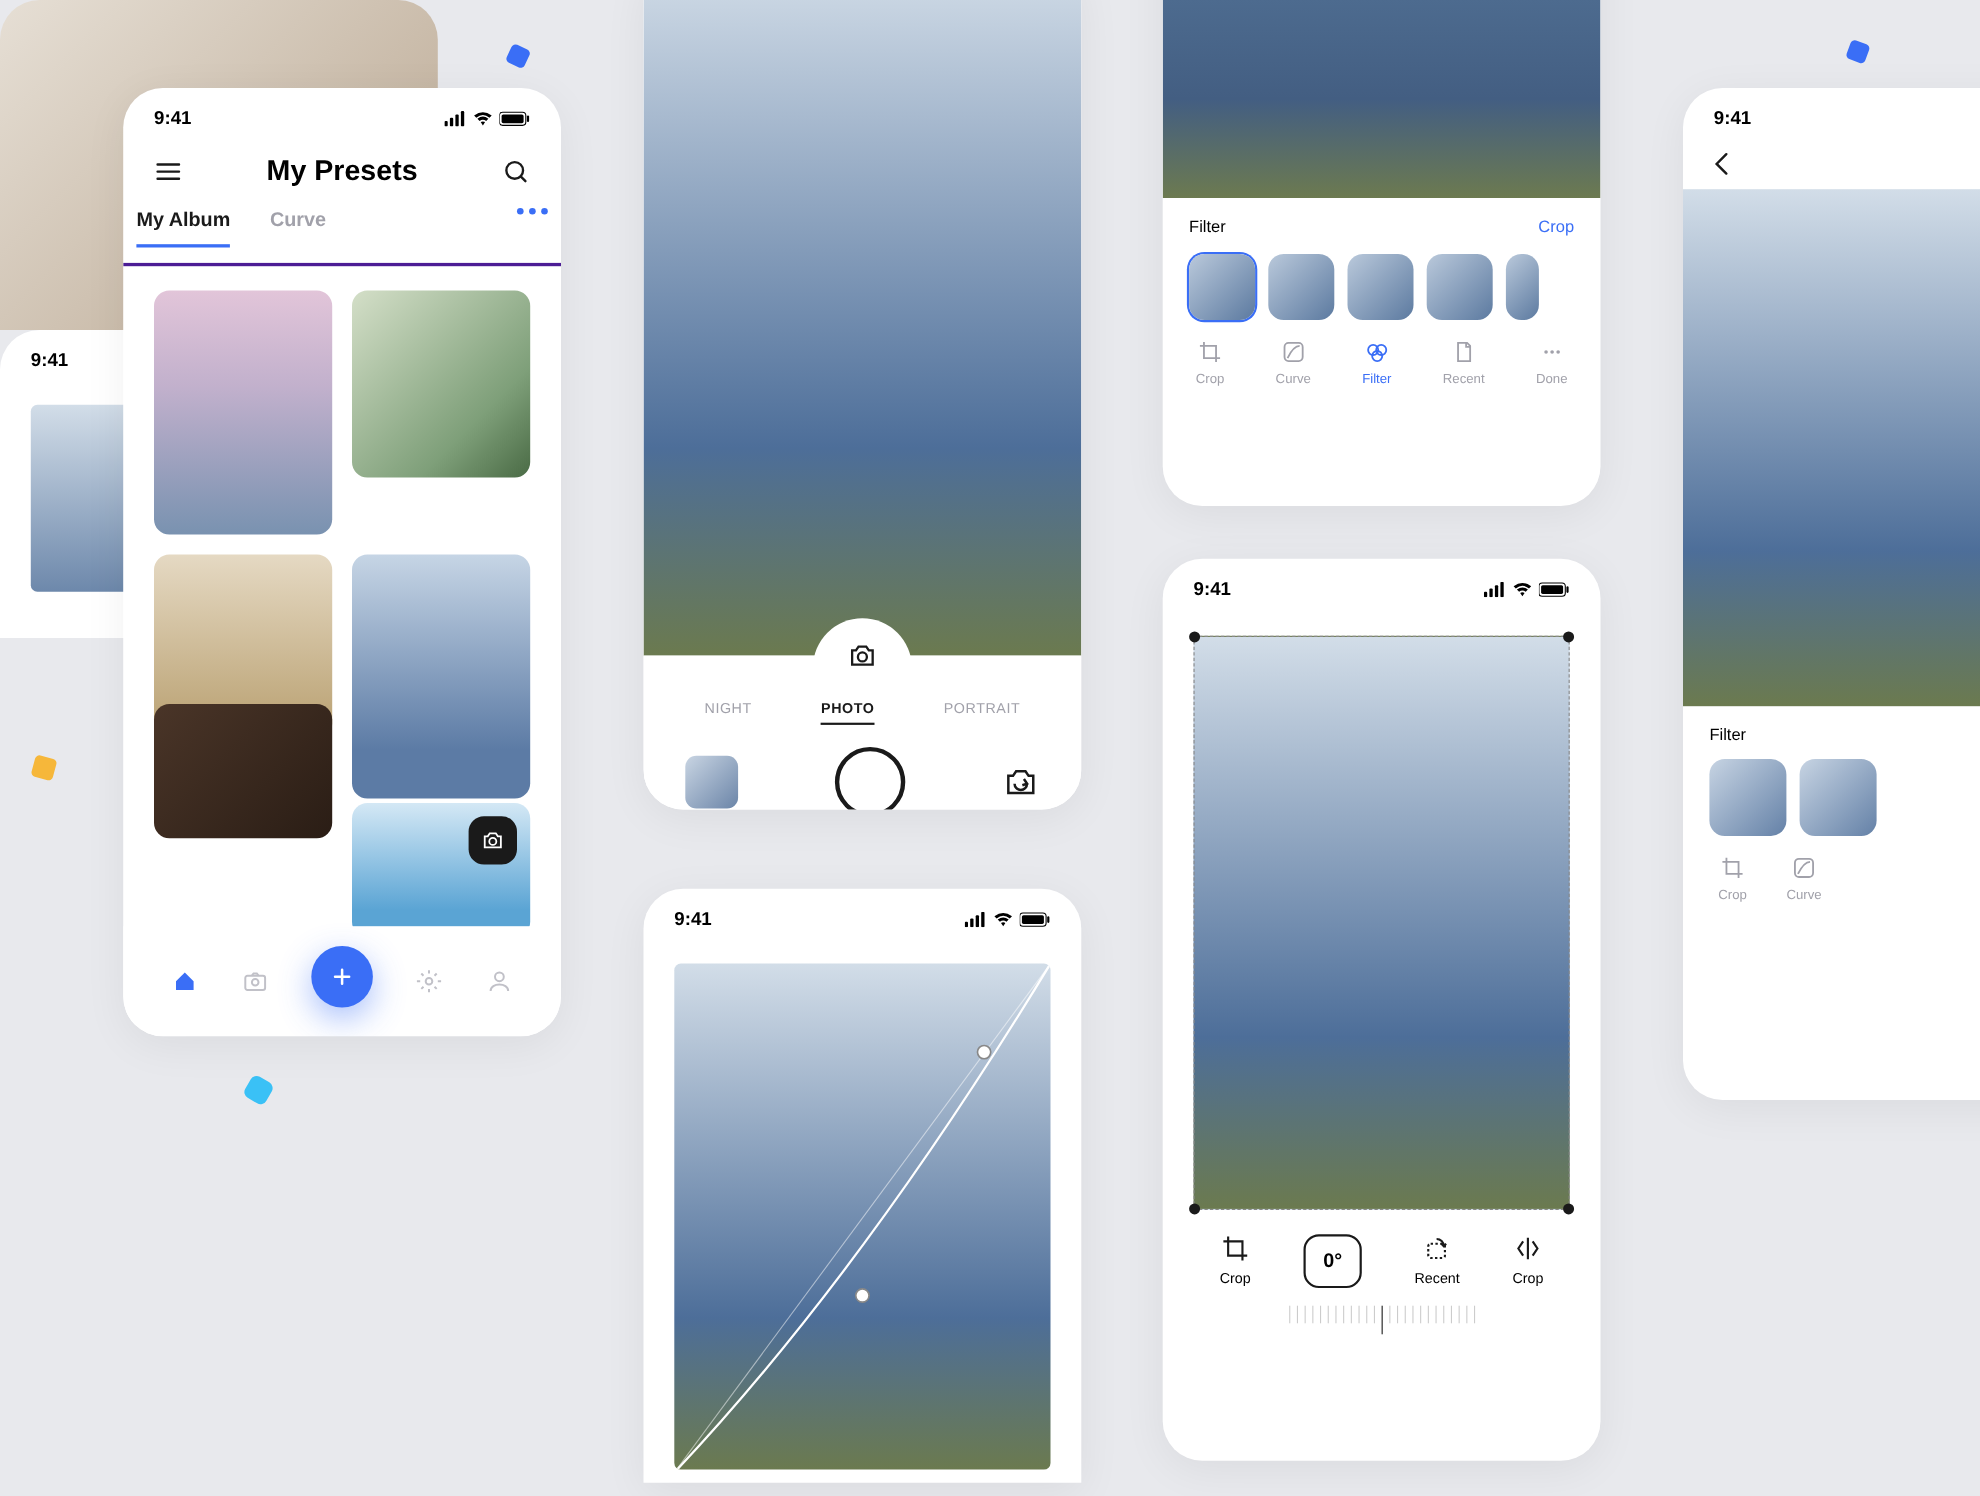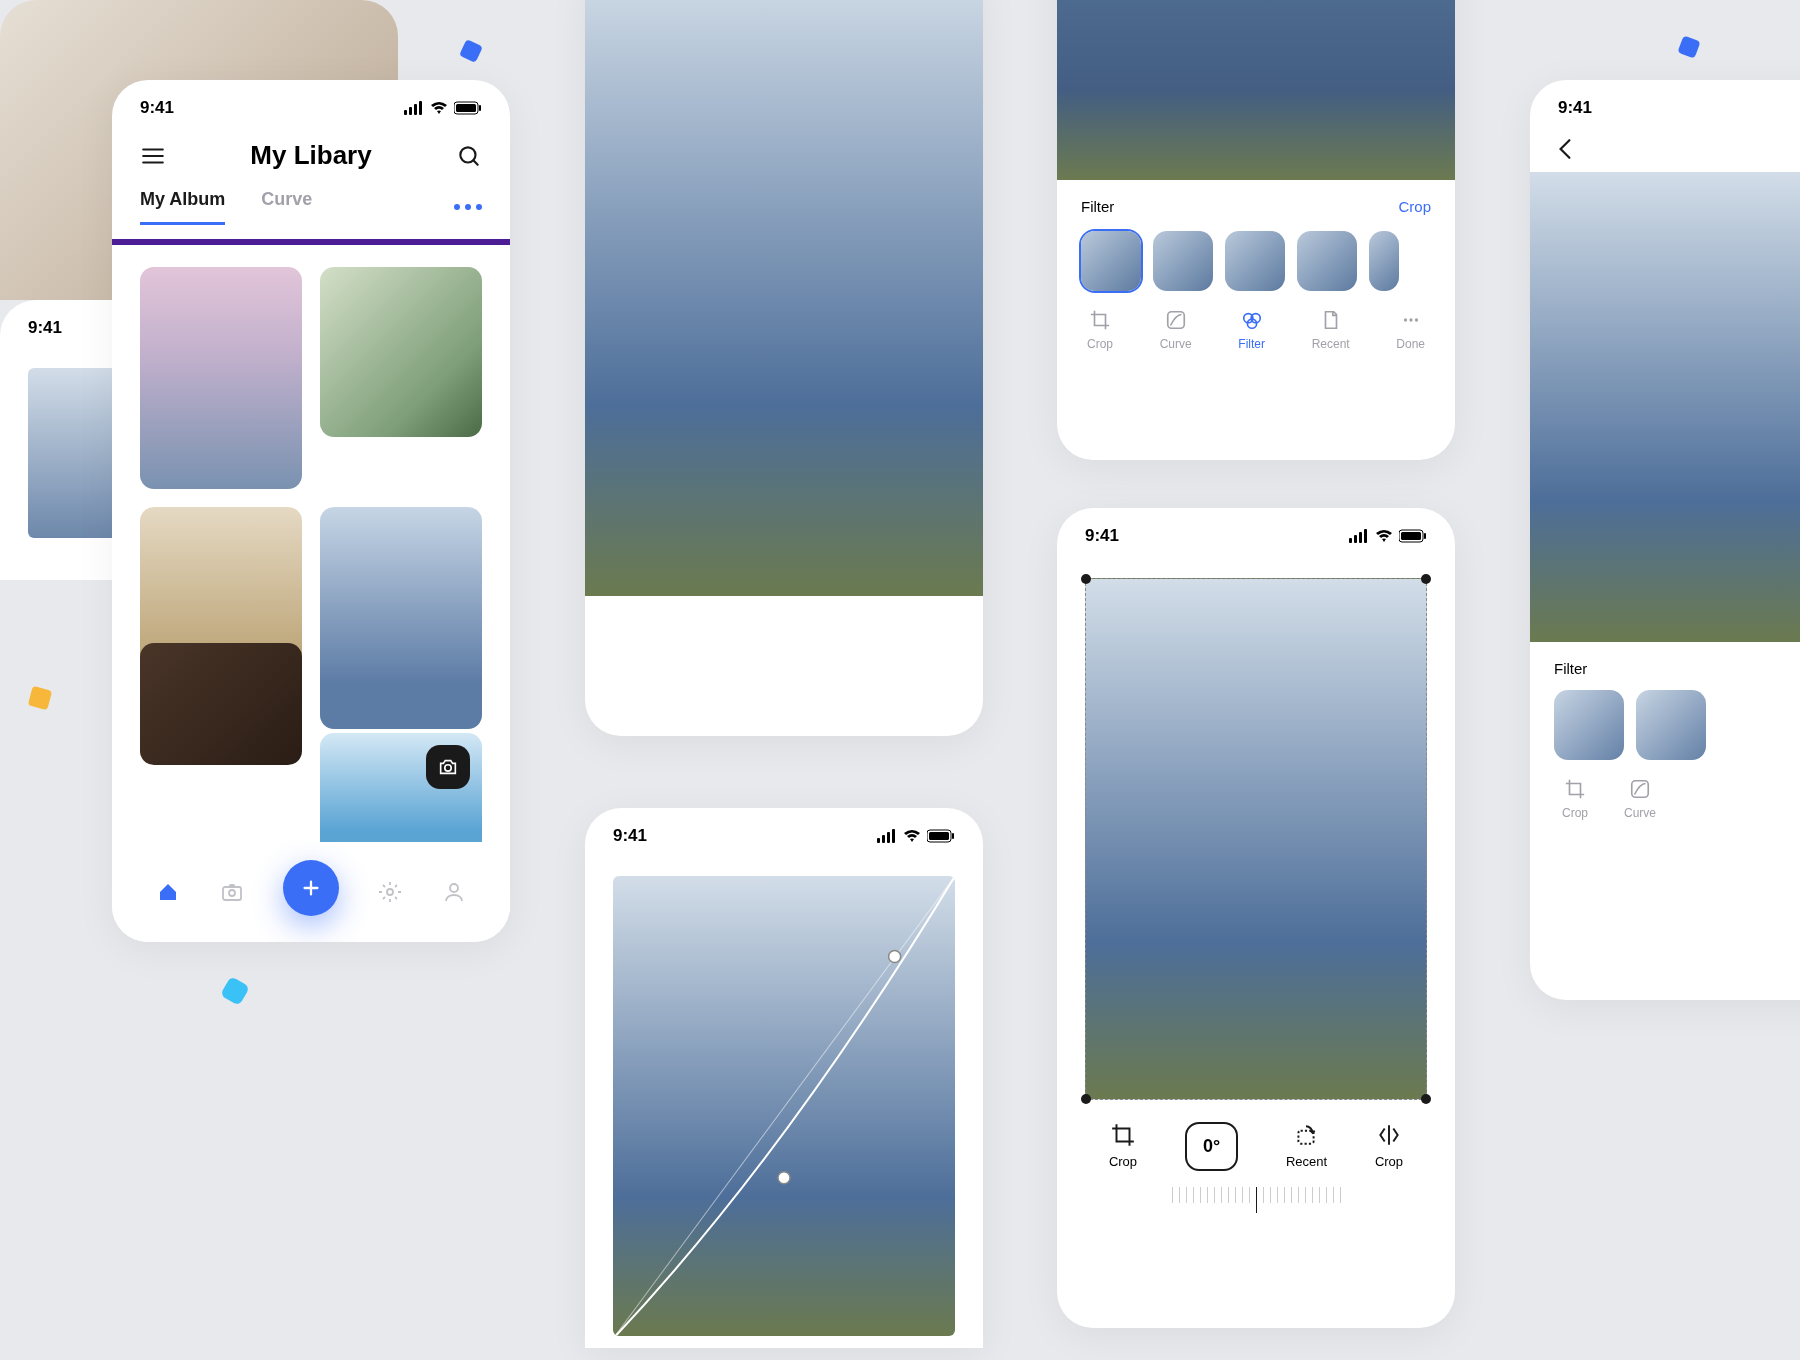--- a/index.html
+++ b/index.html
@@ -30,21 +30,21 @@
 .signal-icon, .wifi-icon, .battery-icon { height: 14px; }
 .signal-icon { width: 20px; }
 .wifi-icon { width: 18px; }
 .battery-icon { width: 28px; }
 
 
 .s1 { left: 112px; top: 80px; width: 398px; height: 862px; }
 .s1-header { display: flex; justify-content: space-between; align-items: center; padding: 14px 28px 18px; }
 .s1-title { font-size: 26px; font-weight: 700; }
 .s1-menu-icon, .s1-search-icon { width: 26px; height: 26px; }
-.s1-tabs { display: flex; align-items: center; justify-content: space-between; padding: 0 28px 14px; border-bottom: 6px solid #4c1d95; position: relative; }
+.s1-tabs { display: flex; align-items: flex-start; justify-content: space-between; padding: 0 12px 14px; border-bottom: 3px solid #4c1d95; position: relative; }
 .s1-tabs-left { display: flex; gap: 36px; }
 .s1-tab { font-size: 18px; font-weight: 600; color: #a1a1aa; padding-bottom: 12px; }
 .s1-tab.active { color: #1a1a1a; border-bottom: 3px solid #3a6ef6; }
 .s1-tab-more { display: flex; gap: 5px; }
 .s1-tab-more span { width: 6px; height: 6px; border-radius: 50%; background: #3a6ef6; }
 .s1-grid { display: grid; grid-template-columns: 1fr 1fr; gap: 18px; padding: 22px 28px 0; }
 .thumb { border-radius: 14px; background: linear-gradient(135deg,#cdd7e4,#9fb2c9); position: relative; overflow: hidden; }
 .t1 { height: 222px; background: linear-gradient(180deg,#e2c5d9 0%,#c1b0cc 40%,#7992b0 100%); }
 .t2 { height: 170px; background: linear-gradient(135deg,#d4dfc8 0%,#7e9f79 70%,#4a6b45 100%); }
 .t3 { height: 168px; background: linear-gradient(180deg,#e5d9c3 0%,#b89f6f 100%); grid-column: 1; }
@@ -146,21 +146,21 @@
           <rect x="0" y="1" width="24" height="12" rx="3" stroke="#000" fill="none" stroke-width="1"></rect>
           <rect x="2" y="3" width="20" height="8" rx="1.5" fill="#000"></rect>
           <rect x="25" y="4" width="2" height="6" rx="1" fill="#000"></rect>
         </svg>
     </div>
   </div>
   <div class="s1-header">
     <svg class="s1-menu-icon" viewBox="0 0 24 24">
         <path d="M3 6h18M3 12h18M3 18h18" stroke="#1a1a1a" stroke-width="2" stroke-linecap="round"></path>
       </svg>
-    <div class="s1-title">My Libary</div>
+    <div class="s1-title">My Presets</div>
     <svg class="s1-search-icon" viewBox="0 0 24 24">
         <circle cx="11" cy="11" r="7" stroke="#1a1a1a" stroke-width="2" fill="none"></circle>
         <path d="M20 20l-4-4" stroke="#1a1a1a" stroke-width="2" stroke-linecap="round"></path>
       </svg>
   </div>
   <div class="s1-tabs">
     <div class="s1-tabs-left">
       <div class="s1-tab active">My Album</div>
       <div class="s1-tab">Curve</div>
     </div>
@@ -213,20 +213,41 @@
         <svg width="24" height="24" viewBox="0 0 24 24">
           <circle cx="12" cy="8" r="4" stroke="#c1c1c8" stroke-width="1.8" fill="none"></circle>
           <path d="M4 21c0-4 4-6 8-6s8 2 8 6" stroke="#c1c1c8" stroke-width="1.8" fill="none"></path>
         </svg>
       </div>
   </div>
 </div>
 
 <div class="phone s2">
   <div class="s2-photo"></div>
+  <div class="s2-ctrl">
+    <div class="s2-cam-bump">
+      <svg width="28" height="28" viewBox="0 0 24 24">
+          <path d="M4 8 h3 l2-3 h6 l2 3 h3 v11 H4 Z" stroke="#1a1a1a" stroke-width="1.8" fill="none"></path>
+          <circle cx="12" cy="13" r="3.5" stroke="#1a1a1a" stroke-width="1.8" fill="none"></circle>
+        </svg>
+    </div>
+    <div class="s2-modes">
+      <div class="s2-mode">NIGHT</div>
+      <div class="s2-mode active">PHOTO</div>
+      <div class="s2-mode">PORTRAIT</div>
+    </div>
+    <div class="s2-row">
+      <div class="s2-thumb"></div>
+      <div class="s2-shutter"></div>
+      <svg class="s2-flip" viewBox="0 0 24 24">
+          <path d="M4 8 h3 l2-3 h6 l2 3 h3 v11 H4 Z" stroke="#1a1a1a" stroke-width="1.6" fill="none"></path>
+          <path d="M8 13a4 4 0 108 0M14 10l2 3-3 1" stroke="#1a1a1a" stroke-width="1.6" fill="none"></path>
+        </svg>
+    </div>
+  </div>
 </div>
 
 <div class="phone s3">
   <div class="s3-photo"></div>
   <div class="s3-panel">
     <div class="s3-head">
       <span class="s3-head-t">Filter</span>
       <span class="s3-done">Crop</span>
     </div>
     <div class="s3-filters">

